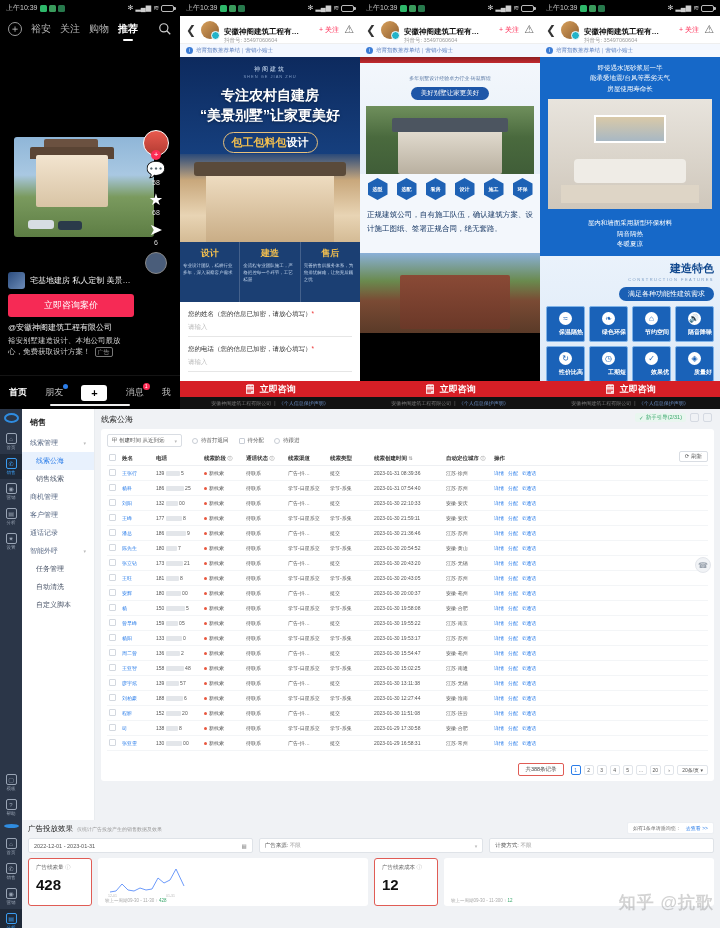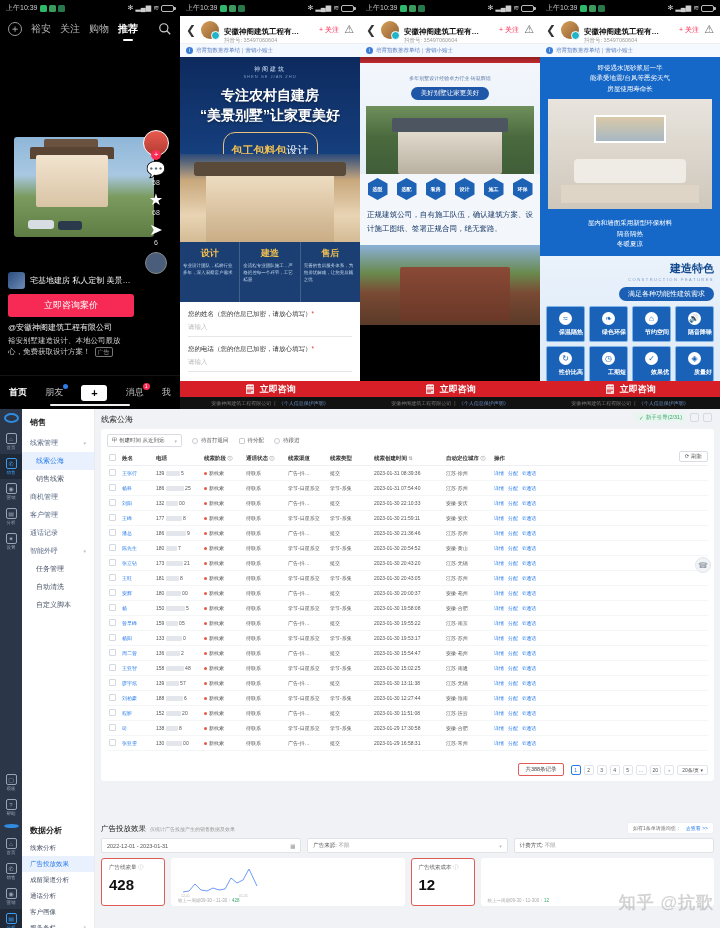--- a/index.html
+++ b/index.html
@@ -76,21 +76,21 @@
   .lp-body { position:absolute; left:0; right:0; top:57px; bottom:28px; overflow:hidden; }
   .lp-cta { position:absolute; left:0; right:0; bottom:12px; height:16px; background:#d61f26; color:#fff; display:flex; align-items:center; justify-content:center; gap:4px; font-size:9px; font-weight:bold;}
   .lp-foot { position:absolute; left:0; right:0; bottom:0; height:12px; background:#121212; color:#777; font-size:5px; display:flex; align-items:center; justify-content:center; gap:3px;}
   .lp-foot .lk { color:#6a8dc2; }
 
   
   .p2-hero { height:185px; background:linear-gradient(#0d2a5e,#16407f 55%,#1d4e95); position:relative; text-align:center; padding-top:8px; }
   .p2-hero .brand { color:#cfe0f5; font-size:6px; letter-spacing:2px; }
   .p2-hero .brand2 { color:#7f9bc4; font-size:4px; letter-spacing:1px; margin-bottom:6px;}
   .p2-hero h1 { color:#fff; font-size:14px; font-weight:bold; line-height:1.45; text-shadow:0 1px 3px rgba(0,0,0,.4); }
-  .p2-hero .pill { display:inline-block; margin-top:6px; border:1.5px solid #e8c07a; border-radius:12px; padding:10px 8px; color:#fff; font-size:11px; font-weight:normal; }
+  .p2-hero .pill { display:inline-block; margin-top:6px; border:1.5px solid #e8c07a; border-radius:12px; padding:2px 8px; color:#fff; font-size:11px; font-weight:bold; }
   .p2-hero .pill b { color:#f4c04f; }
   .p2-hero .sub { color:#cddcf0; font-size:6.5px; margin-top:6px; }
   .p2-hero .sub b { color:#f4c04f; }
   .p2-hero .villa { position:absolute; left:0; right:0; bottom:0; height:88px; background:linear-gradient(#2a4a7a 0%, #c9a87c 30%, #e8d4b4 70%, #d4bb95 100%); }
   .p2-hero .villa:before{content:"";position:absolute;left:26px;right:26px;bottom:0;top:18px;background:linear-gradient(#f0dfc4,#c9ad86);border-radius:3px 3px 0 0;}
   .p2-hero .villa:after{content:"";position:absolute;left:14px;right:14px;top:8px;height:14px;background:#5a4a3a;border-radius:3px;}
 
   .p2-feat { height:60px; display:flex; background:#1b3f73; }
   .p2-feat .col { flex:1; border-right:1px solid rgba(255,255,255,.18); padding:5px 3px; }
   .p2-feat .col:last-child{border-right:none;}
@@ -106,21 +106,21 @@
   .p3-hero { background:linear-gradient(#f3f7fc,#e4edf7); text-align:center; padding:8px 6px 0; }
   .p3-hero h2 { color:#14366b; font-size:12px; font-weight:bold; letter-spacing:1px;}
   .p3-hero .s1 { color:#5d7ba6; font-size:5px; margin-top:4px; }
   .p3-hero .pill { display:inline-block; margin-top:5px; background:#1e56a8; color:#fff; border-radius:10px; padding:2px 10px; font-size:6.5px; }
   .p3-photo { height:78px; margin-top:6px; background:linear-gradient(#6f8f5c,#4a6a3e 40%,#3d5a36); position:relative; }
   .p3-photo:after{content:"";position:absolute;left:32px;right:32px;top:20px;bottom:10px;background:linear-gradient(#e6e0d4,#b9b0a0);border-radius:2px;}
   .p3-photo .rf{position:absolute;left:26px;right:26px;top:12px;height:14px;background:#4c5560;border-radius:2px;z-index:2;}
   .p3-hex { display:flex; justify-content:space-around; padding:4px 3px; background:#f3f7fc; margin-top:-10px; position:relative; z-index:3;}
   .hex { width:20px;height:22px; background:#1e62b5; display:flex;align-items:center;justify-content:center; color:#fff;font-size:5px;font-weight:bold;
     clip-path: polygon(50% 0%, 100% 25%, 100% 75%, 50% 100%, 0% 75%, 0% 25%); }
-  .p3-para { background:#f3f7fc; color:#1a3a66; font-size:7.5px; line-height:1.9; padding:4px 7px 8px; text-align:justify; }
+  .p3-para { background:#f3f7fc; color:#1a3a66; font-size:7.5px; line-height:1.9; padding:4px 7px 16px; text-align:justify; }
   .p3-band { background:#1665c0; text-align:center; padding:5px 0 3px; }
   .p3-band .b1 { color:#fff; font-size:9px; font-weight:bold; }
   .p3-band .b2 { color:#a8c8ea; font-size:4px; letter-spacing:1px; margin-top:2px;}
   .p3-photo2 { height:80px; background:linear-gradient(#8ab0d8 0%, #6a8a4e 35%, #7a4a34 60%, #5a3a28 100%); position:relative;}
   .p3-photo2:after{content:"";position:absolute;left:40px;right:30px;top:22px;bottom:4px;background:linear-gradient(#8a4a36,#6a3828);border-radius:2px;}
 
   
   .p4-top { background:#1668c8; text-align:center; color:#fff; padding:6px 4px 5px; }
   .p4-top div { font-size:6.5px; line-height:1.6; }
   .p4-room { height:110px; margin:0 8px; background:linear-gradient(#e8e4dd,#cfc7bb); position:relative; }
@@ -936,29 +936,20 @@
           <span class="ic">◉</span>
           <span class="lb">营销</span>
         </div>
       <div class="ri active">
           <span class="ic">▤</span>
           <span class="lb">分析</span>
         </div>
 
     </div>
 
-    <div class="menu2">
-      <div class="mtitle">数据分析</div>
-      <div class="mi">线索分析</div>
-      <div class="mi active">广告投放效果</div>
-      <div class="mi">成留渠道分析</div>
-      <div class="mi">通话分析</div>
-      <div class="mi">客户画像</div>
-      <div class="mi"><span>服务条栏</span><span class="arr">▾</span></div>
-    </div>
 
     <div class="cont">
       <div class="t">
         <span>广告投放效果</span>
         <span class="note">仅统计广告投放产生的销售数据及效果</span>
       </div>
       <div class="toast">
         <span>如有1条单请垂询您：</span>
         <span class="lk">去查看 &gt;&gt;</span>
       </div>

